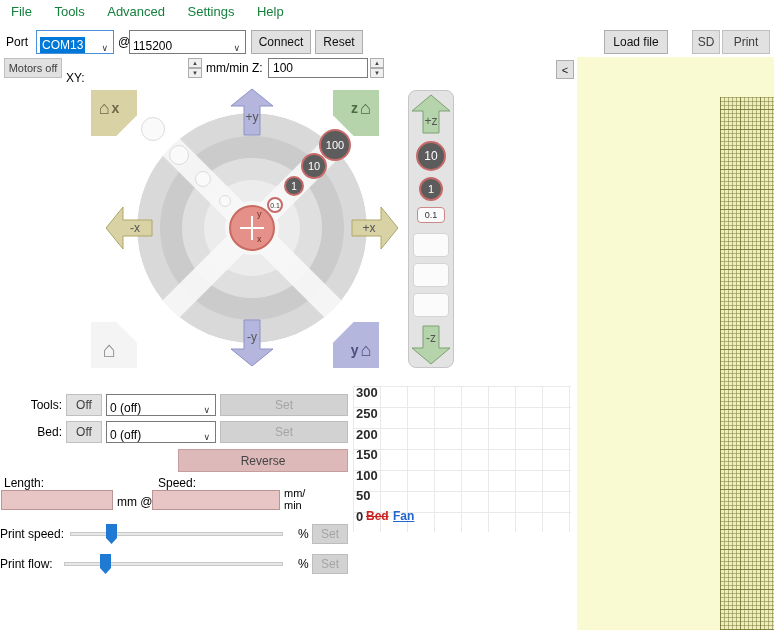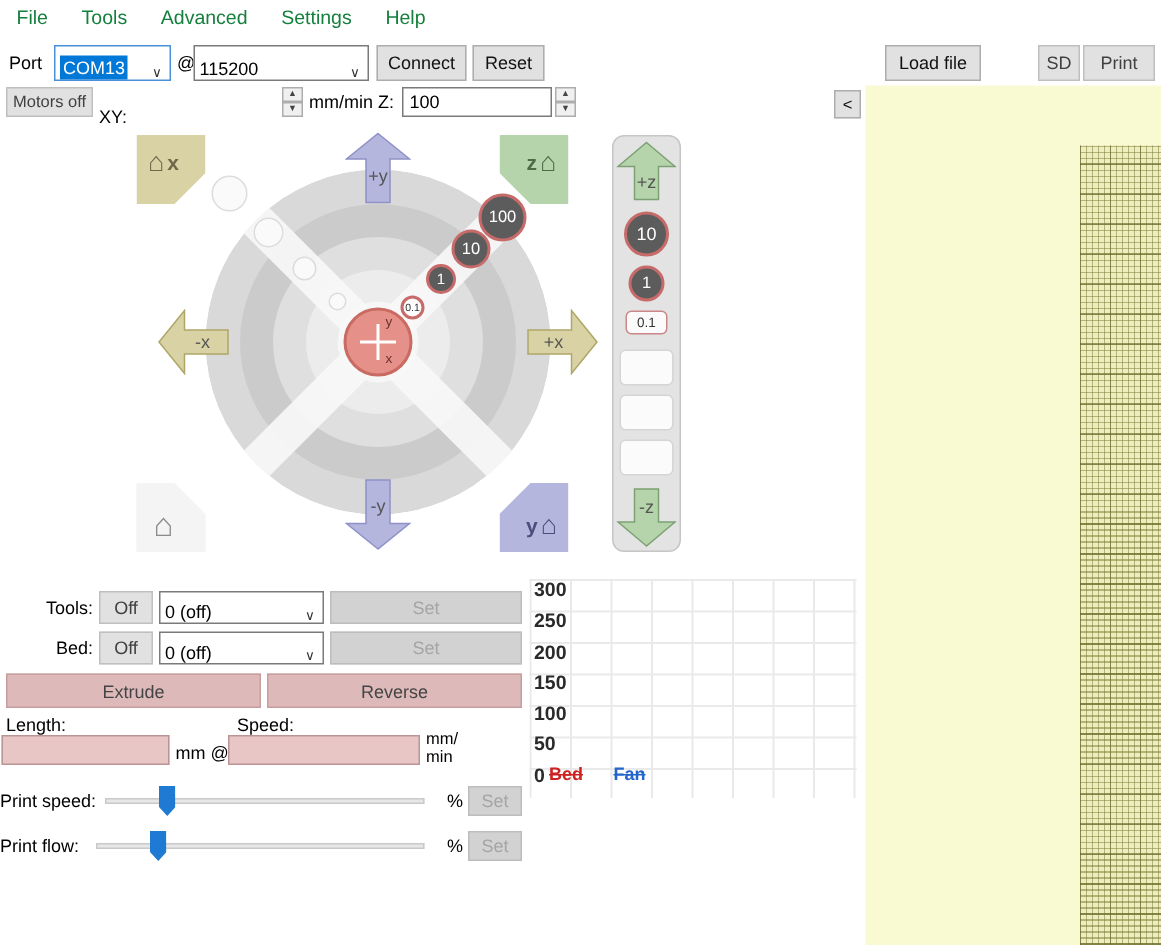--- a/index.html
+++ b/index.html
@@ -76,21 +76,21 @@
     <span style="background:#0078d7; color:#fff; padding:1px 2px; font-size:12px;">COM13</span>
     <span class="chev">∨</span>
   </div>
   <span class="lbl abs" style="left:118px; top:30px; height:24px;">@</span>
   <div class="combo abs" style="left:129px; top:30px; width:117px; height:24px;">
     <span>115200</span>
     <span class="chev">∨</span>
   </div>
   <div class="btn abs" style="left:251px; top:30px; width:60px; height:24px;">Connect</div>
   <div class="btn abs" style="left:315px; top:30px; width:48px; height:24px;">Reset</div>
-  <div class="btn abs" style="left:590px; top:30px; width:64px; height:24px;">Load file</div>
+  <div class="btn abs" style="left:604px; top:30px; width:64px; height:24px;">Load file</div>
   <div class="btn disabled abs" style="left:692px; top:30px; width:28px; height:24px;">SD</div>
   <div class="btn disabled abs" style="left:722px; top:30px; width:48px; height:24px;">Print</div>
 
   <div class="btn disabled abs" style="left:4px; top:58px; width:58px; height:20px; font-size:11px;">Motors off</div>
   <span class="lbl abs" style="left:66px; top:58px; height:20px;margin-top:10px;">XY:</span>
   <div class="spin abs" style="left:188px; top:58px;">
     <div>▲</div>
     <div>▼</div>
   </div>
   <span class="lbl abs" style="left:206px; top:58px; height:20px;">mm/min Z:</span>
@@ -194,21 +194,20 @@
   <div class="gbtn abs" style="left:220px; top:394px; width:128px; height:22px;">Set</div>
 
   <span class="lbl abs" style="left:0; top:421px; width:62px; height:22px; justify-content:flex-end;">Bed:</span>
   <div class="btn disabled abs" style="left:66px; top:421px; width:36px; height:22px;">Off</div>
   <div class="combo abs" style="left:106px; top:421px; width:110px; height:22px;">
     <span>0 (off)</span>
     <span class="chev">∨</span>
   </div>
   <div class="gbtn abs" style="left:220px; top:421px; width:128px; height:22px;">Set</div>
 
-  <div class="pinkbtn abs" style="left:4px; top:449px; width:170px; height:23px;">Extrude</div>
   <div class="pinkbtn abs" style="left:178px; top:449px; width:170px; height:23px;">Reverse</div>
   <span class="lbl abs" style="left:4px; top:476px; height:14px;">Length:</span>
   <span class="lbl abs" style="left:158px; top:476px; height:14px;">Speed:</span>
   <div class="pinkinput abs" style="left:1px; top:490px; width:112px; height:20px;"></div>
   <span class="lbl abs" style="left:117px; top:493px; height:18px;">mm @</span>
   <div class="pinkinput abs" style="left:152px; top:490px; width:128px; height:20px;"></div>
   <div class="abs" style="left:284px; top:487px; font-size:11px; color:#000; line-height:12px;">
     <div>mm/</div>
     <div>min</div>
   </div>
@@ -227,16 +226,16 @@
 
   <div class="graph" style="left:353px; top:386px; width:218px; height:146px;">
     <span class="ytick" style="left:3px; top:-1px;">300</span>
     <span class="ytick" style="left:3px; top:20px;">250</span>
     <span class="ytick" style="left:3px; top:41px;">200</span>
     <span class="ytick" style="left:3px; top:61px;">150</span>
     <span class="ytick" style="left:3px; top:82px;">100</span>
     <span class="ytick" style="left:3px; top:102px;">50</span>
     <span class="ytick" style="left:3px; top:123px;">0</span>
     <span class="legend-bed" style="left:13px; top:123px;">Bed</span>
-    <span class="legend-fan" style="left:56px; top:123px;">Fan</span>
+    <span class="legend-fan" style="left:40px; top:123px;text-decoration:underline;">Fan</span>
   </div>
 
 </div>
 
 </body></html>

